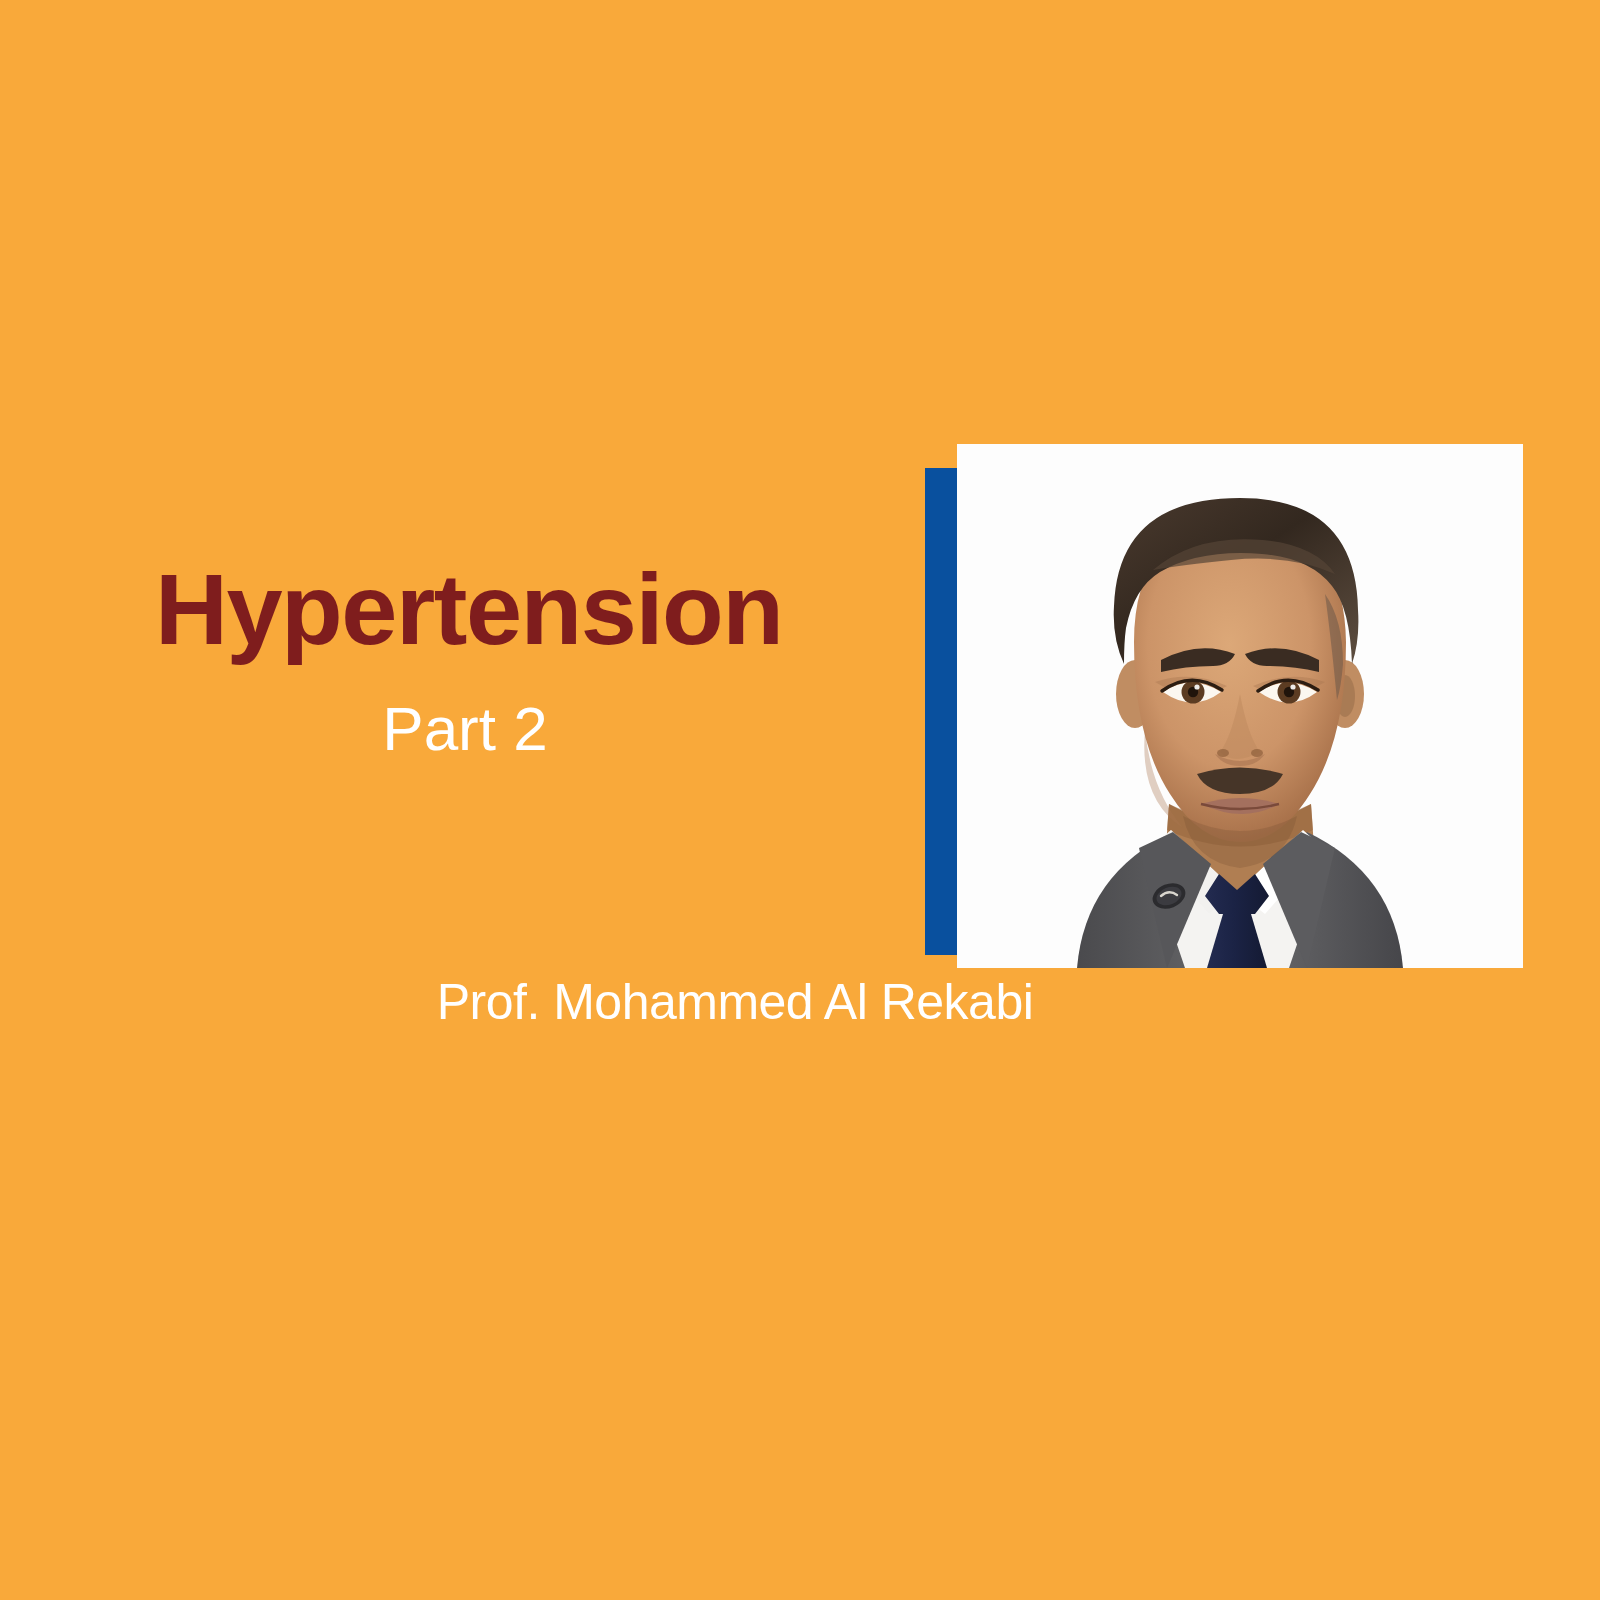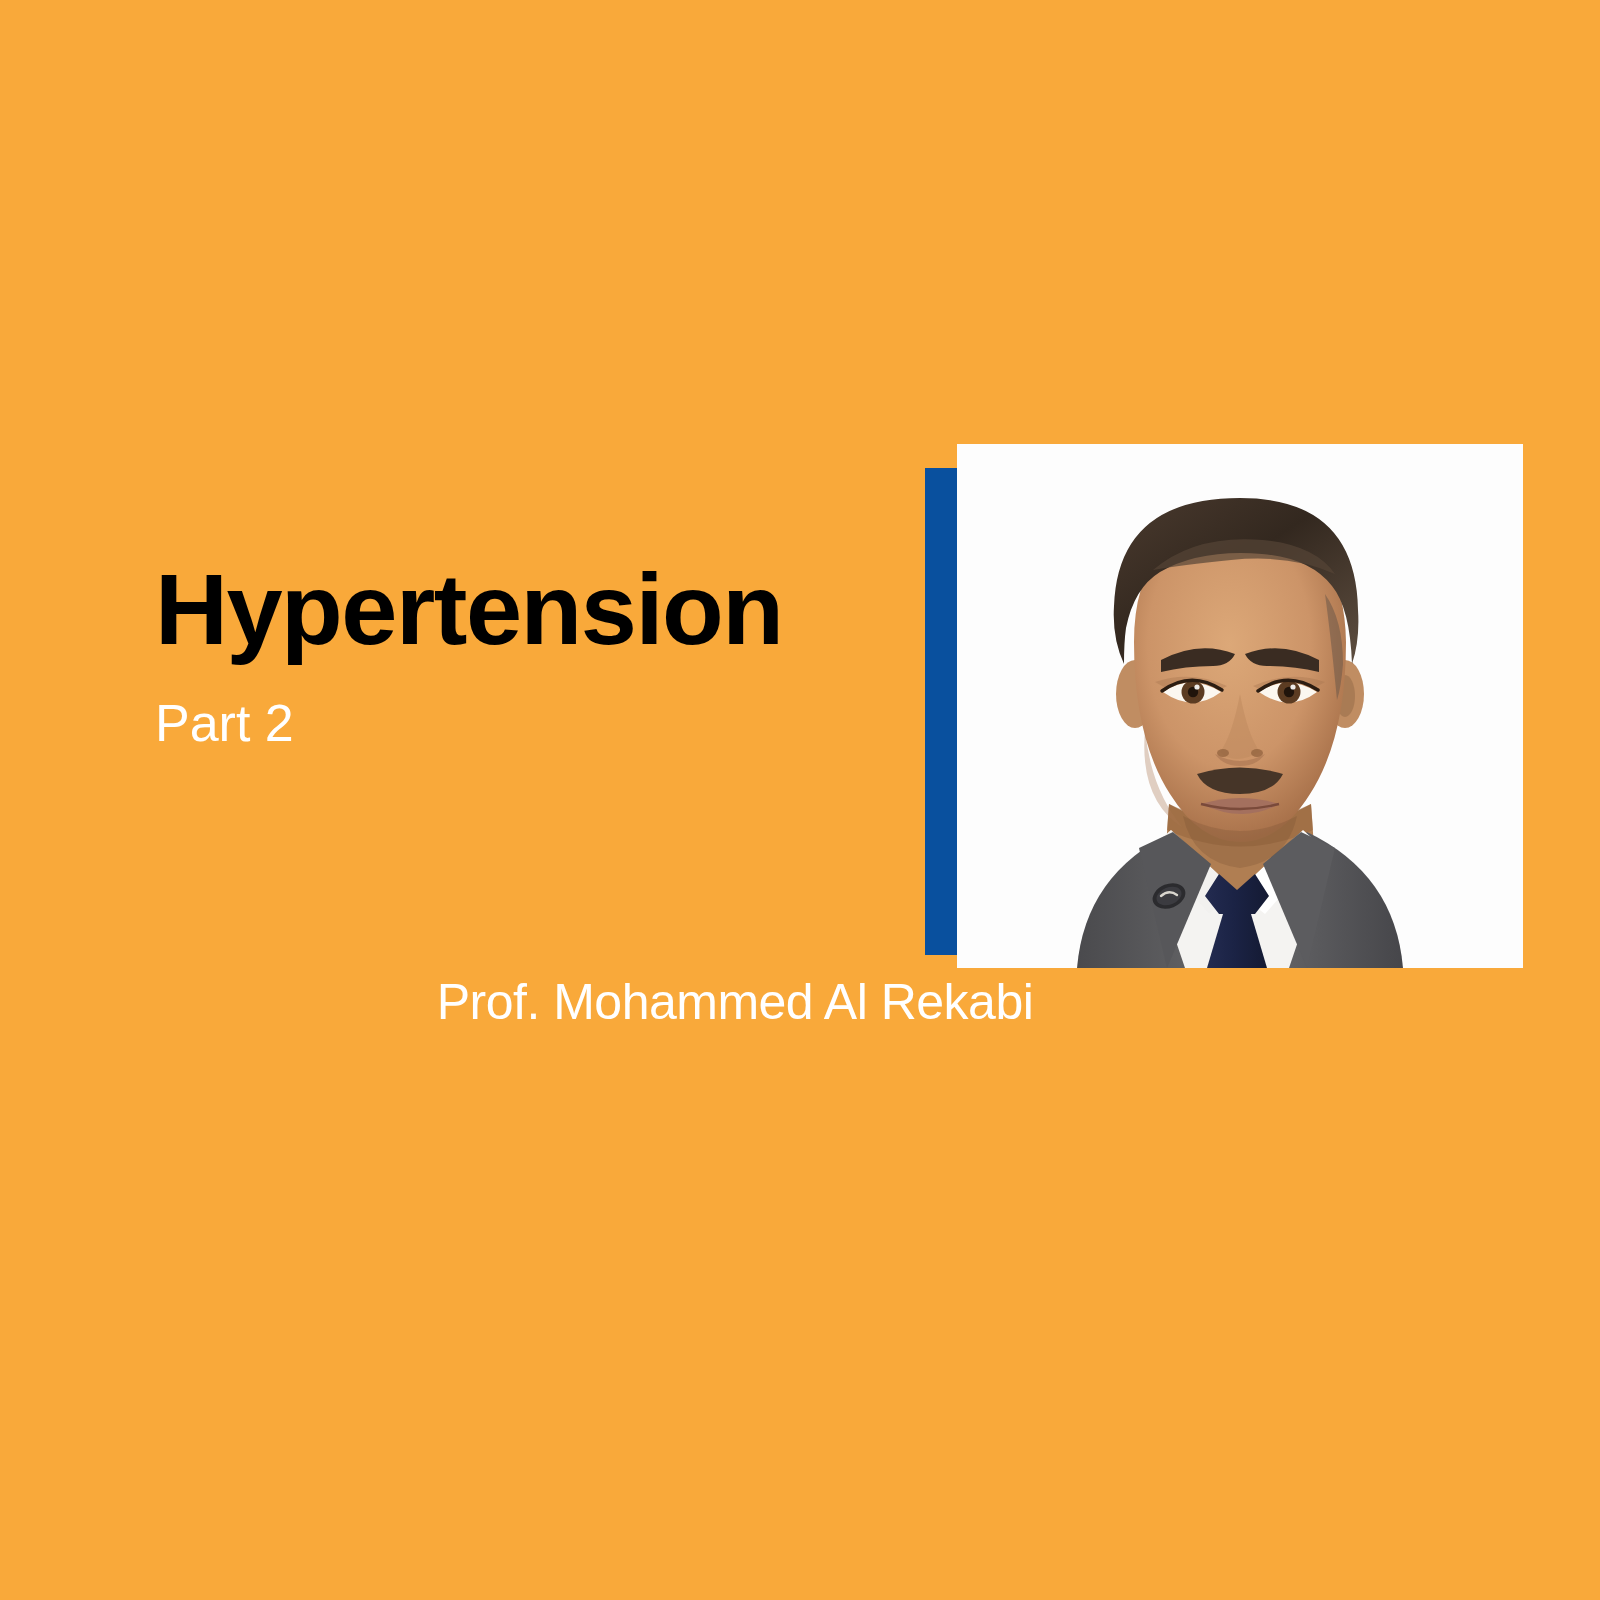--- a/index.html
+++ b/index.html
@@ -26,30 +26,31 @@
   }
   .title {
     position: absolute;
     left: 155px;
     top: 0;
     margin: 0;
     font-size: 101px;
     font-weight: 700;
     letter-spacing: -1.5px;
     line-height: 1.06;
-    color: #000000;
+    color: #7f1d1d;
     white-space: nowrap;
   }
   .subtitle {
     position: absolute;
     left: 155px;
     top: 140px;
     width: 620px;
     margin: 0;
-    font-size: 52px;
+    text-align: center;
+    font-size: 62px;
     font-weight: 400;
     line-height: 1.06;
     color: #FFFFFF;
     white-space: nowrap;
   }
 
   
   .presenter-name {
     position: absolute;
     left: 0;

